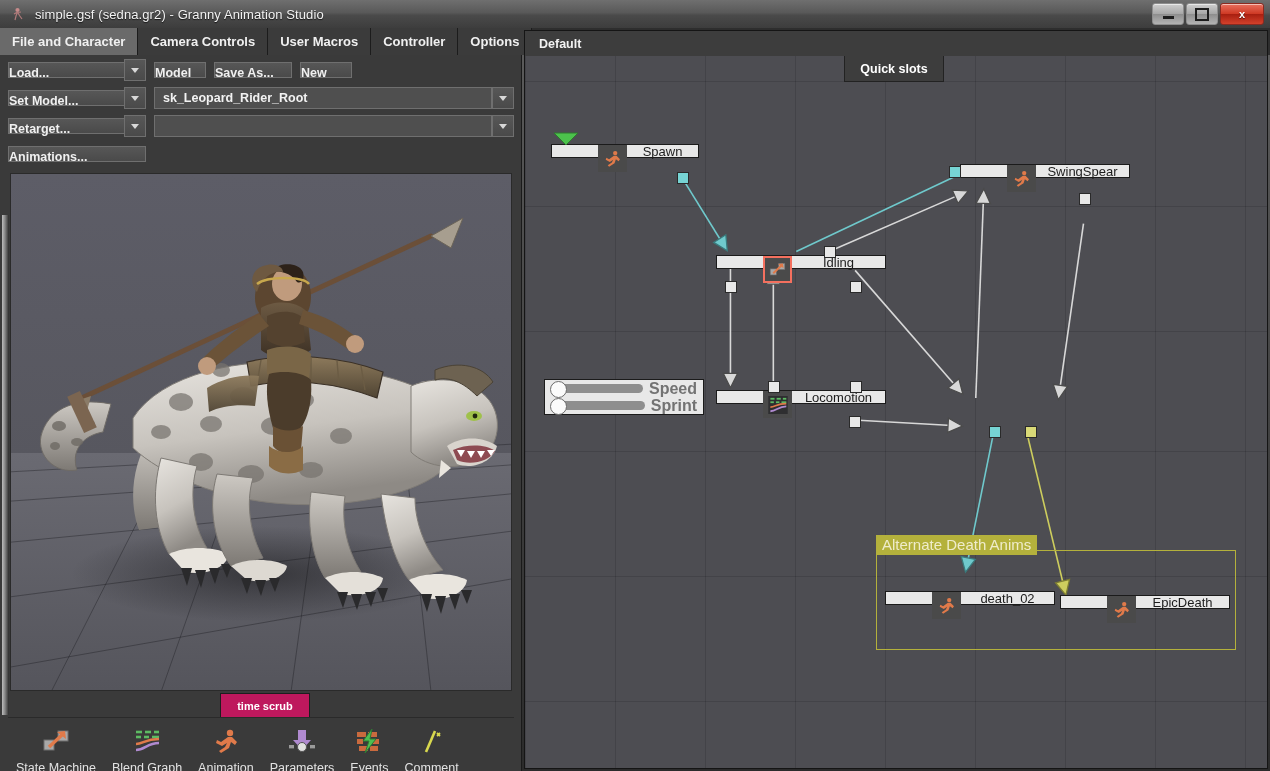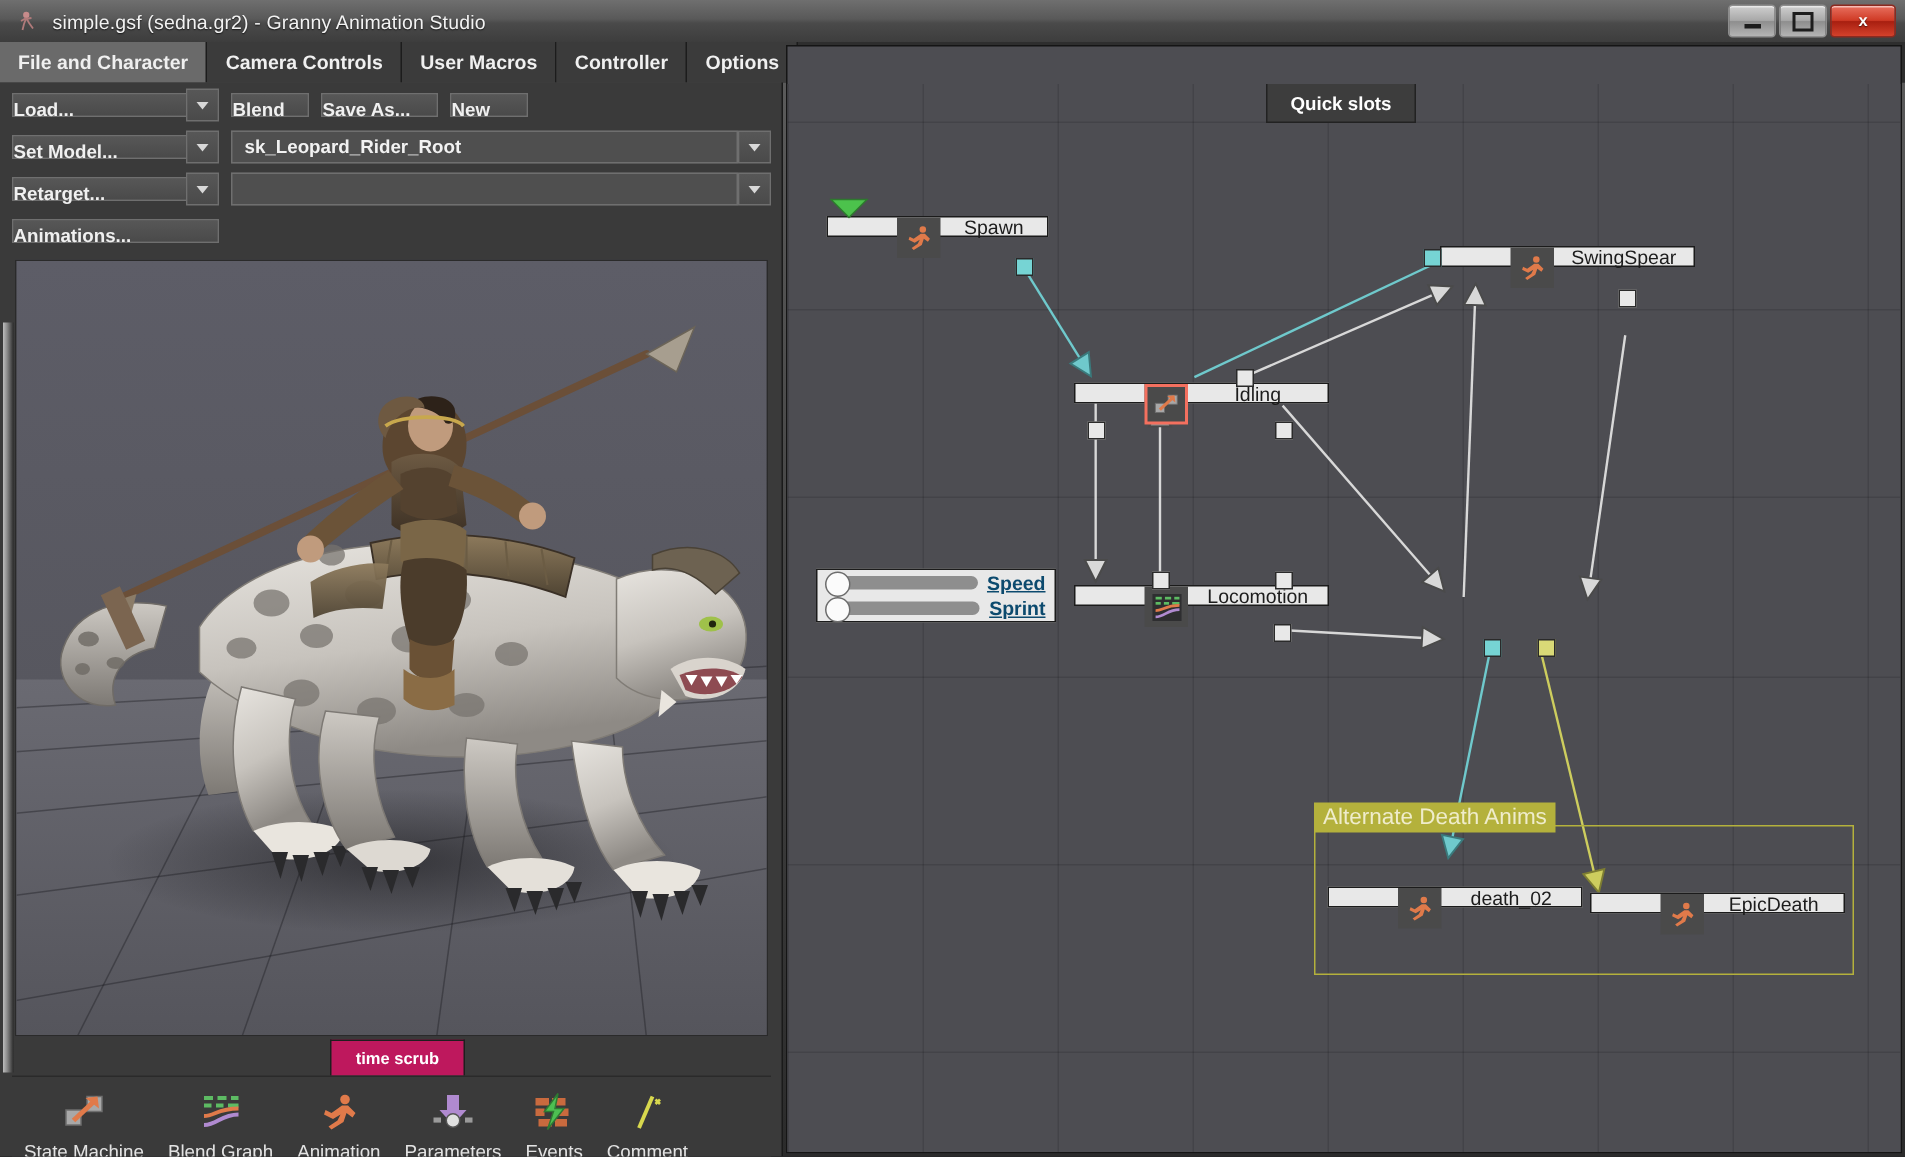--- a/index.html
+++ b/index.html
@@ -109,21 +109,21 @@
     color:#1c1c1c;font-size:13px;padding:0 8px;}
 
   .paramnode{position:absolute;box-sizing:border-box;border:1px solid #1b1b1b;background:#e8e8e8;}
   .paramnode .phead{display:flex;height:27px;align-items:center;border-bottom:1px solid #8a8a8a;}
   .paramnode .phead .nicon{width:29px;height:26px;display:flex;align-items:center;justify-content:center;flex:none;}
   .paramnode .phead .nlabel{flex:1;text-align:center;color:#1c1c1c;font-size:13px;}
   .prow{display:flex;align-items:center;height:17px;padding:0 6px;}
   .slider{position:relative;width:103px;height:9px;background:#8e8e8e;border-radius:5px;margin-right:6px;}
   .slider .knob{position:absolute;left:-1px;top:-3px;width:15px;height:15px;border-radius:50%;
     background:#fbfbfb;border:1px solid #6d6d6d;}
-  .prow .plabel{color:#0c4a6e;font-size:13px;font-weight:bold;text-decoration:underline;}
+  .prow .plabel{color:#737373;font-size:16px;font-weight:bold;}
 
   
   #group-box{position:absolute;box-sizing:border-box;border:1px solid #b4b13c;}
   #group-title{position:absolute;background:#b4b13c;color:#efeccb;font-size:15px;
     padding:1px 6px 2px 6px;box-sizing:border-box;white-space:nowrap;}
 
   
   .port{position:absolute;width:12px;height:12px;box-sizing:border-box;border:1px solid #2a2a2a;}
   .port.white{background:#e8e8e8;}
   .port.cyan{background:#76d4d4;}
@@ -168,21 +168,21 @@
 
     <div id="left-splitter"></div>
 
     <div id="form-area">
 
       <div class="frow">
         <div class="btn split">Load...</div>
         <div class="drop-arrow">
             <i></i>
           </div>
-        <div class="btn plain">Blend</div>
+        <div class="btn plain">Model</div>
         <div class="btn plain wide">Save As...</div>
         <div class="btn plain">New</div>
       </div>
 
       <div class="frow">
         <div class="btn split">Set Model...</div>
         <div class="drop-arrow">
             <i></i>
           </div>
         <div class="field-wrap">
@@ -443,20 +443,23 @@
             <path d="M19 5 l3 3 M22 5 l-3 3" stroke="#d8d84e" stroke-width="1.8"></path>
           </svg>
         </span>
         <span class="lb">Comment</span>
       </div>
     </div>
 
   </div>
 
   <div id="graph-panel">
+    <div id="graph-header">
+      <span class="lbl">Default</span>
+    </div>
 
     <div id="graph-canvas">
 
       <div class="vgrid" style="left:0px"></div>
       <div class="vgrid" style="left:90px"></div>
       <div class="vgrid" style="left:180px"></div>
       <div class="vgrid" style="left:270px"></div>
       <div class="vgrid" style="left:360px"></div>
       <div class="vgrid" style="left:450px"></div>
       <div class="vgrid" style="left:540px"></div>

